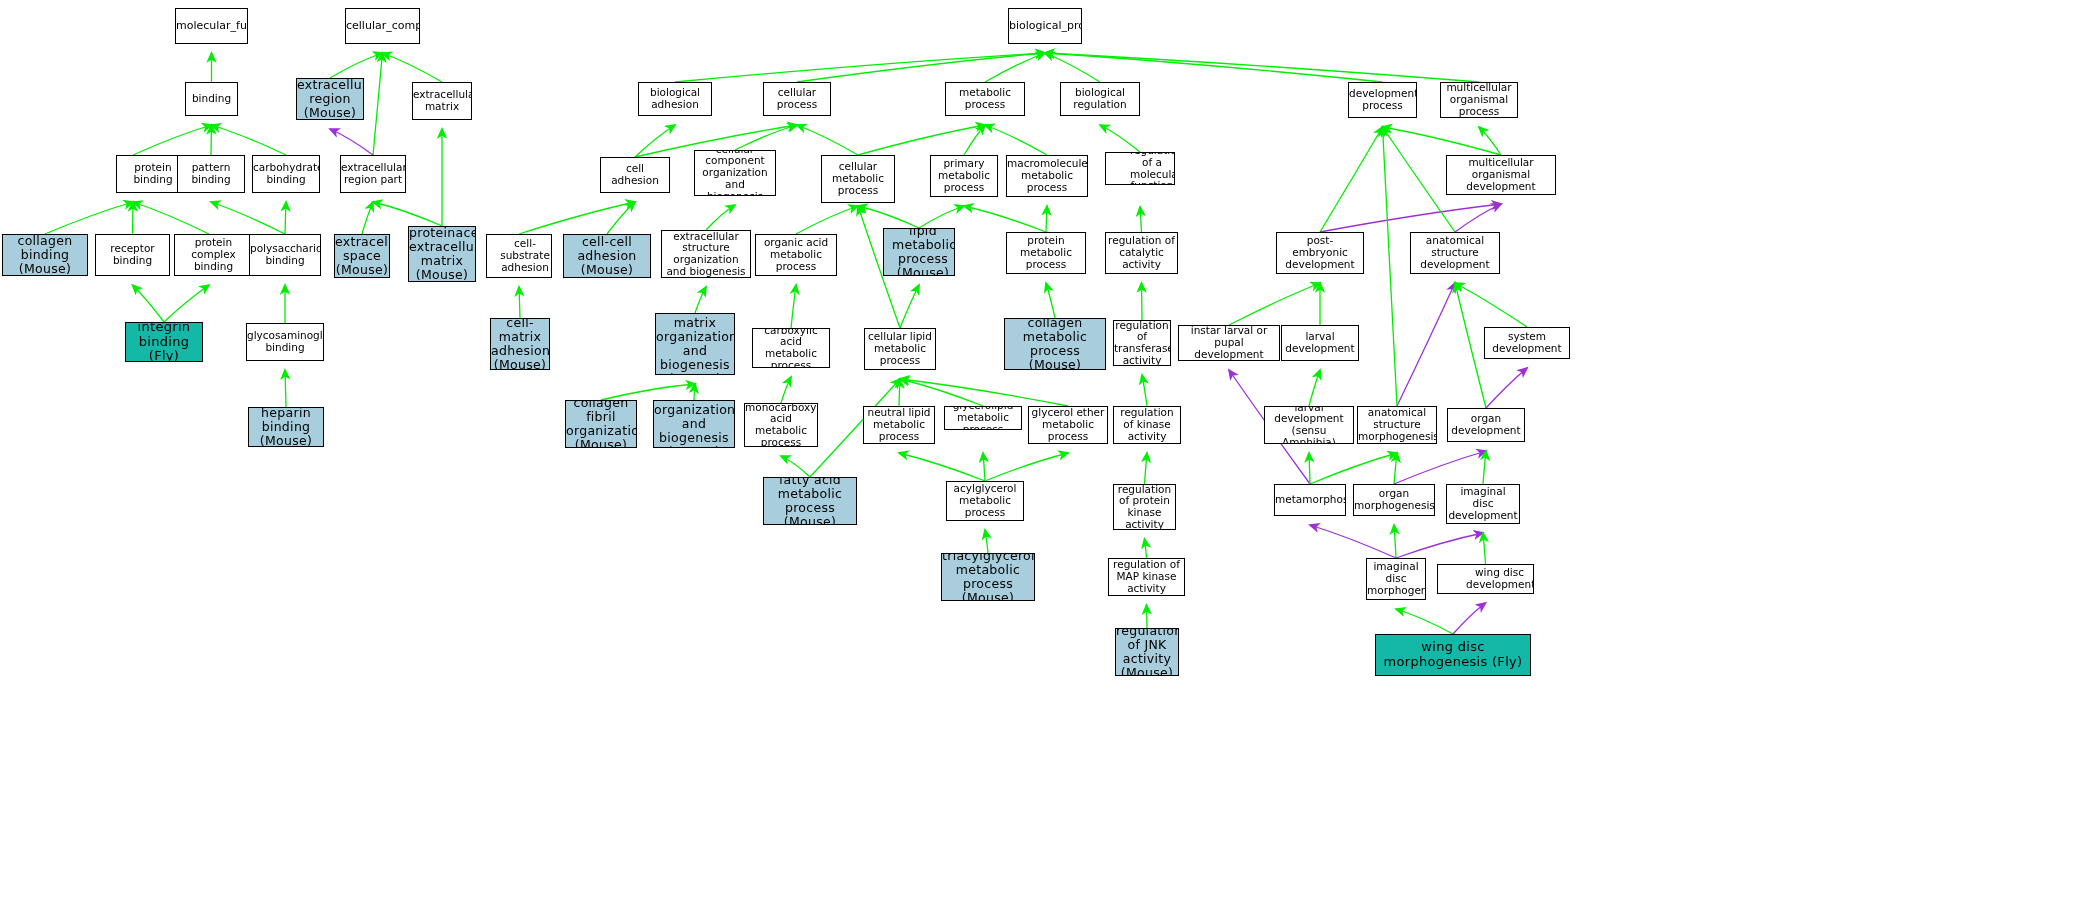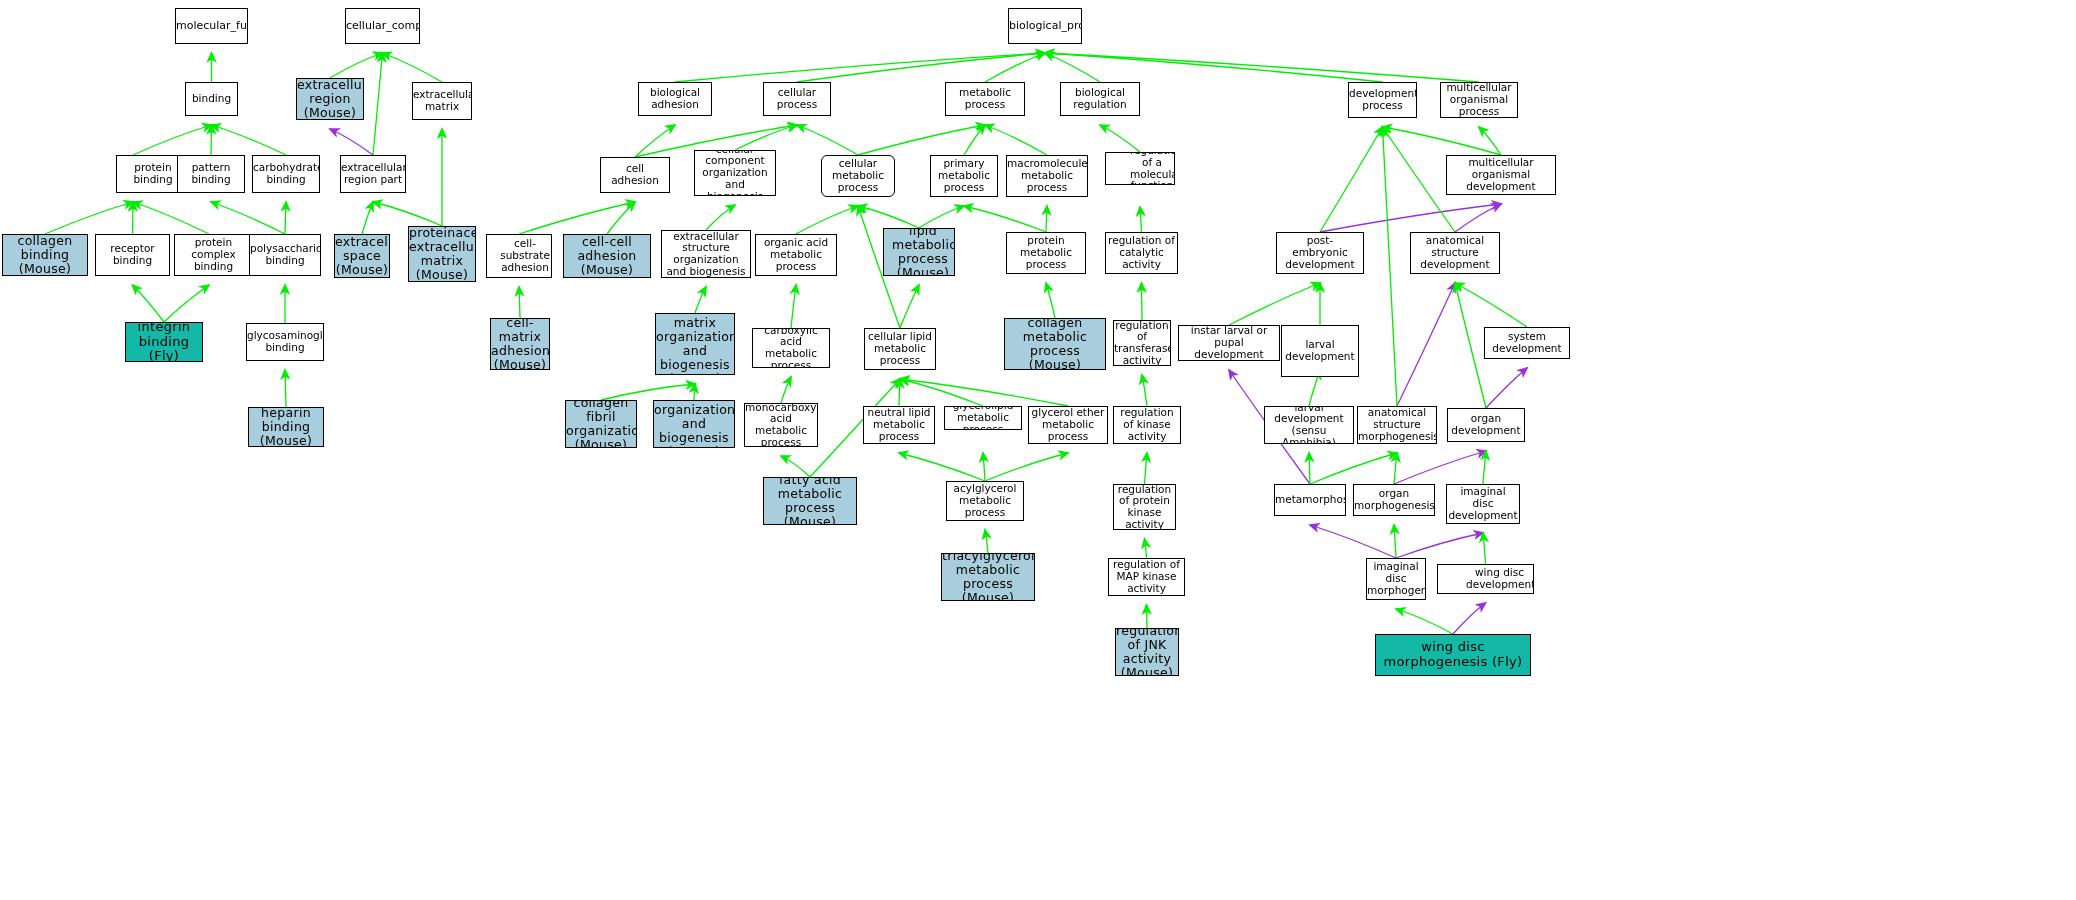--- a/index.html
+++ b/index.html
@@ -213,21 +213,21 @@
       </div>
       <div class="node n-normal" style="left: 1440px; top: 82px; width: 78px; height: 36px;">
         <span>multicellular organismal process</span>
       </div>
       <div class="node n-normal" style="left: 600px; top: 157px; width: 70px; height: 36px;">
         <span>cell adhesion</span>
       </div>
       <div class="node n-normal" style="left: 694px; top: 150px; width: 82px; height: 46px;">
         <span>cellular component organization and biogenesis</span>
       </div>
-      <div class="node n-normal" style="left: 821px; top: 155px; width: 74px; height: 42px; border-radius: 6px;">
+      <div class="node n-normal" style="left: 821px; top: 155px; width: 74px; height: 48px;">
         <span>cellular metabolic process</span>
       </div>
       <div class="node n-normal" style="left: 930px; top: 155px; width: 68px; height: 42px;">
         <span>primary metabolic process</span>
       </div>
       <div class="node n-normal" style="left: 1006px; top: 155px; width: 82px; height: 42px;">
         <span>macromolecule metabolic process</span>
       </div>
       <div class="node n-normal" style="left: 1105px; top: 152px; width: 70px; height: 33px; padding-left: 24px;">
         <span>regulation of a molecular function</span>
@@ -276,21 +276,21 @@
       </div>
       <div class="node n-mouse" style="left: 1004px; top: 318px; width: 102px; height: 52px;">
         <span>collagen metabolic process (Mouse)</span>
       </div>
       <div class="node n-normal" style="left: 1113px; top: 320px; width: 58px; height: 46px;">
         <span>regulation of transferase activity</span>
       </div>
       <div class="node n-normal" style="left: 1178px; top: 325px; width: 102px; height: 36px;">
         <span>instar larval or pupal development</span>
       </div>
-      <div class="node n-normal" style="left: 1281px; top: 325px; width: 78px; height: 52px; justify-content: flex-end;">
+      <div class="node n-normal" style="left: 1281px; top: 325px; width: 78px; height: 36px; justify-content: flex-end;">
         <span>larval development</span>
       </div>
       <div class="node n-normal" style="left: 1484px; top: 327px; width: 86px; height: 32px;">
         <span>system development</span>
       </div>
       <div class="node n-mouse" style="left: 565px; top: 400px; width: 72px; height: 48px;">
         <span>collagen fibril organization (Mouse)</span>
       </div>
       <div class="node n-mouse" style="left: 653px; top: 400px; width: 82px; height: 48px;">
         <span>fibril organization and biogenesis (Mouse)</span>

